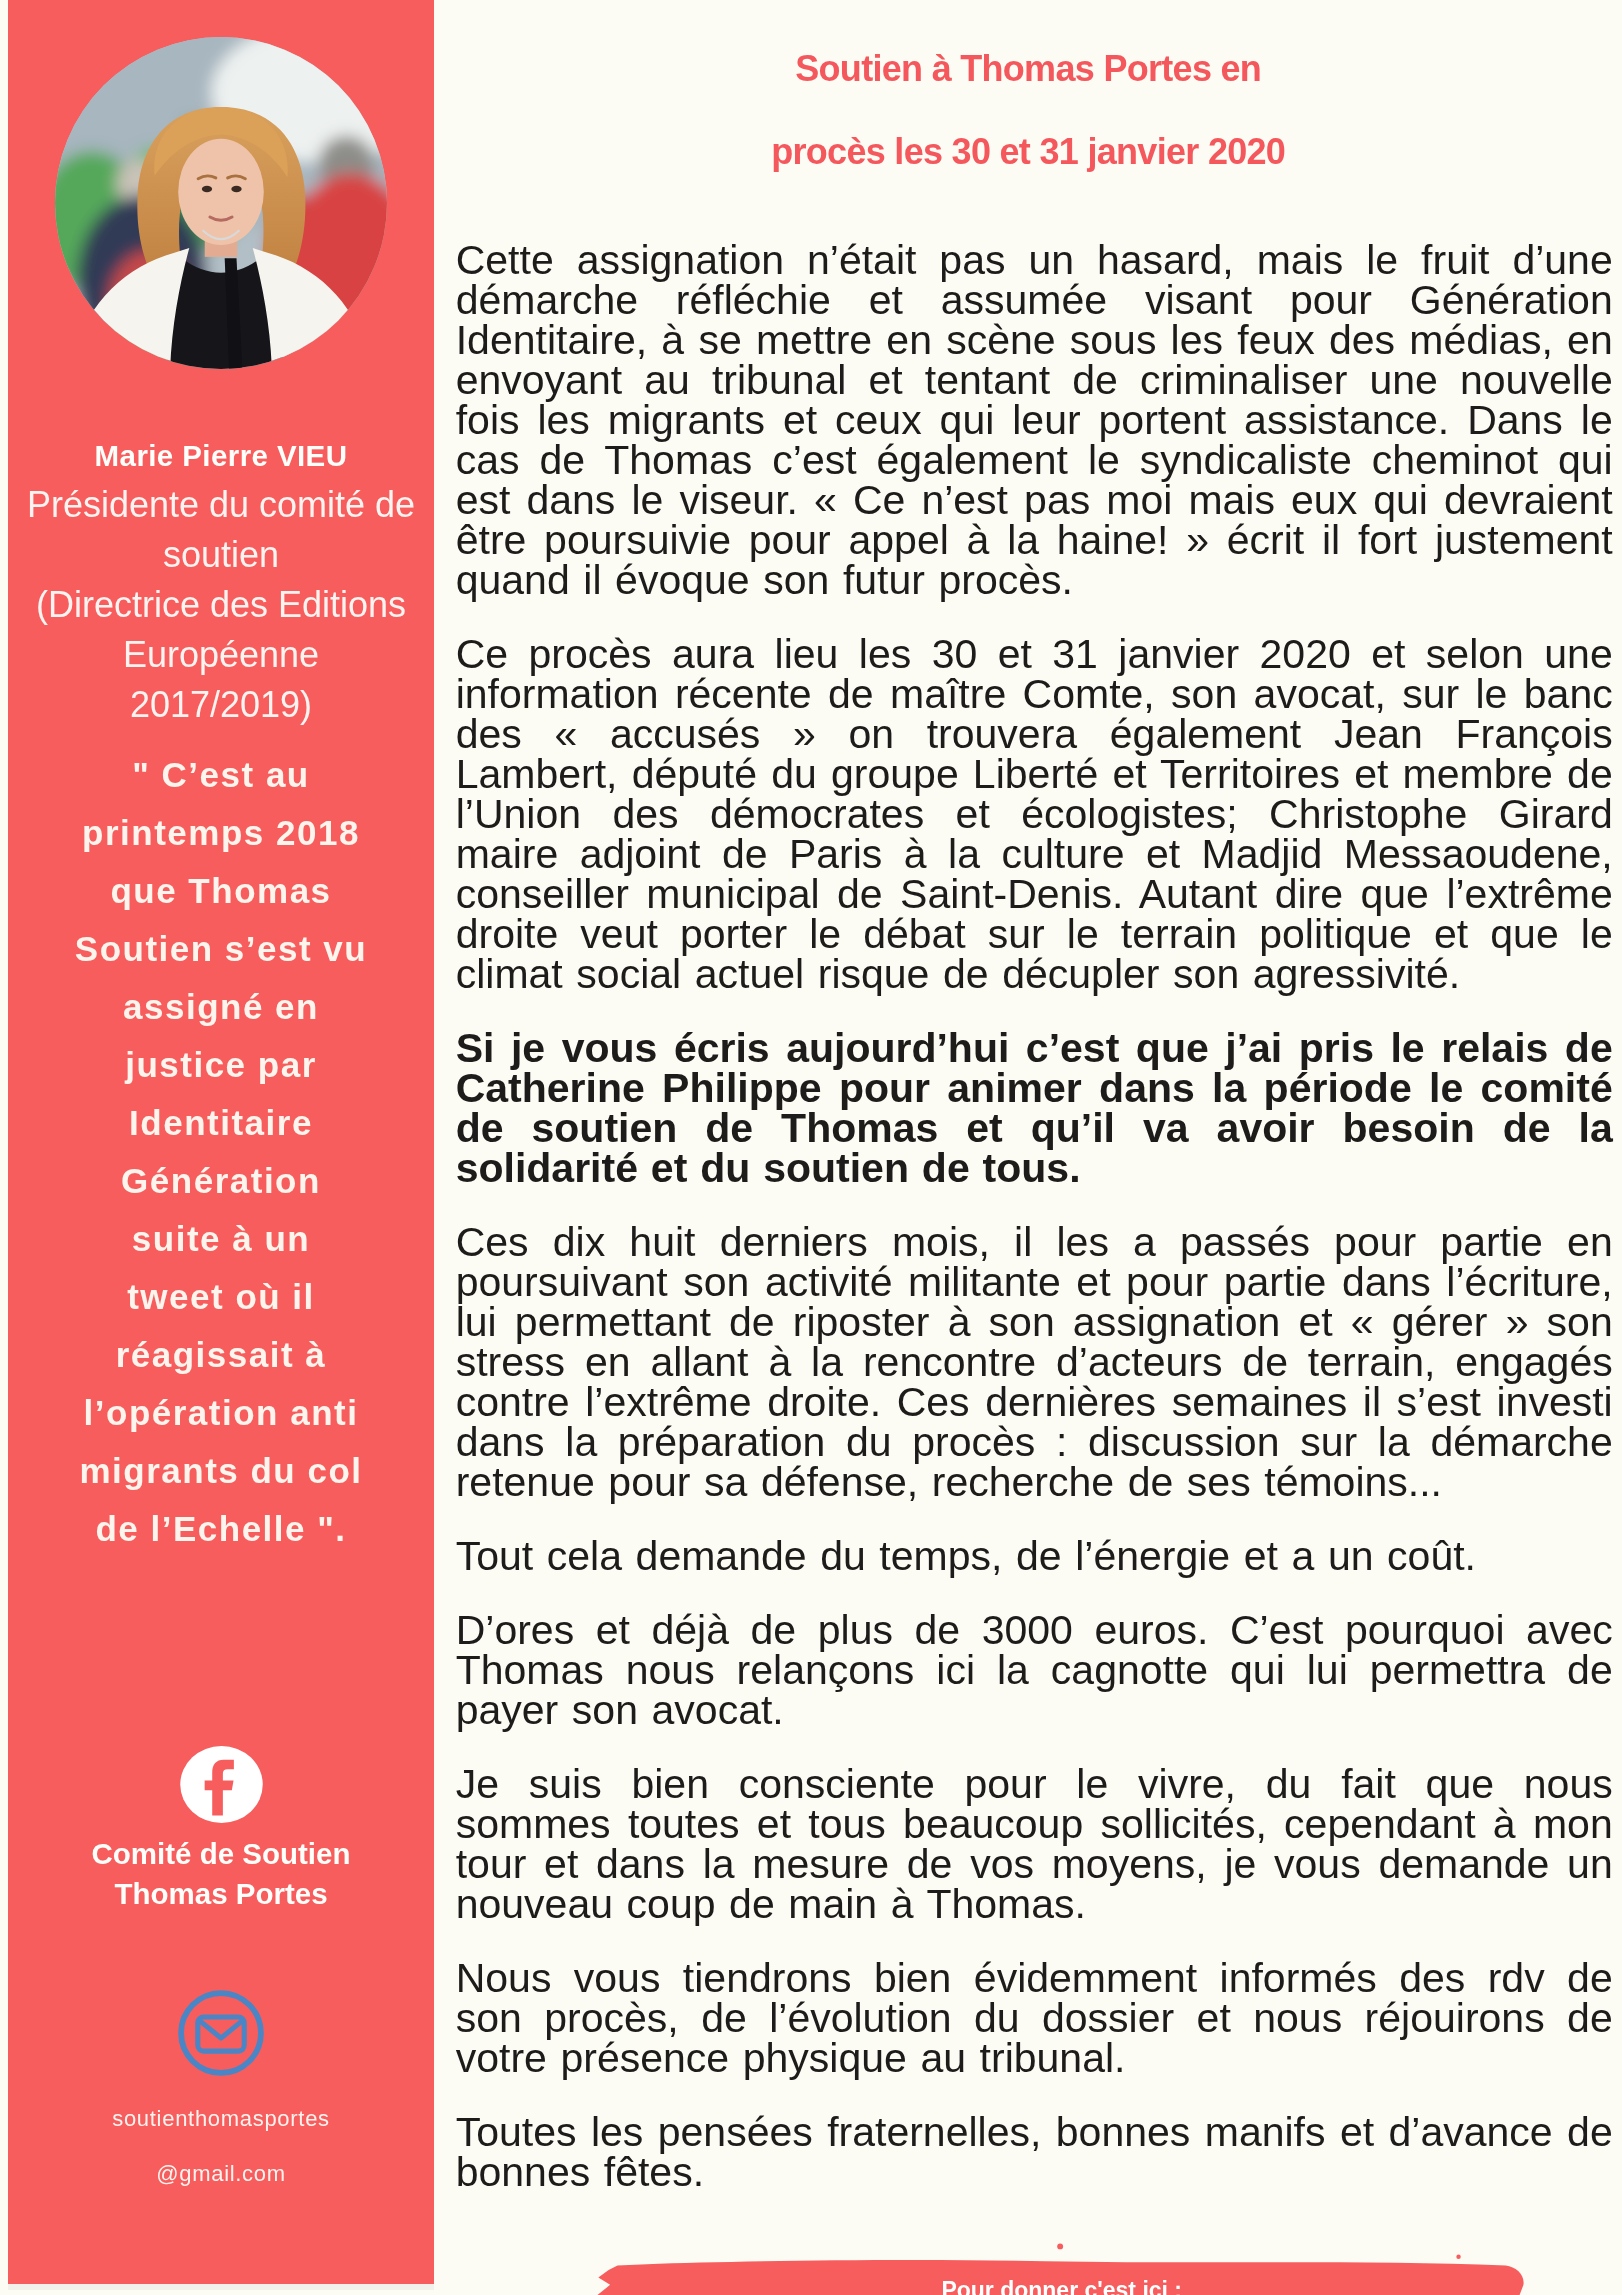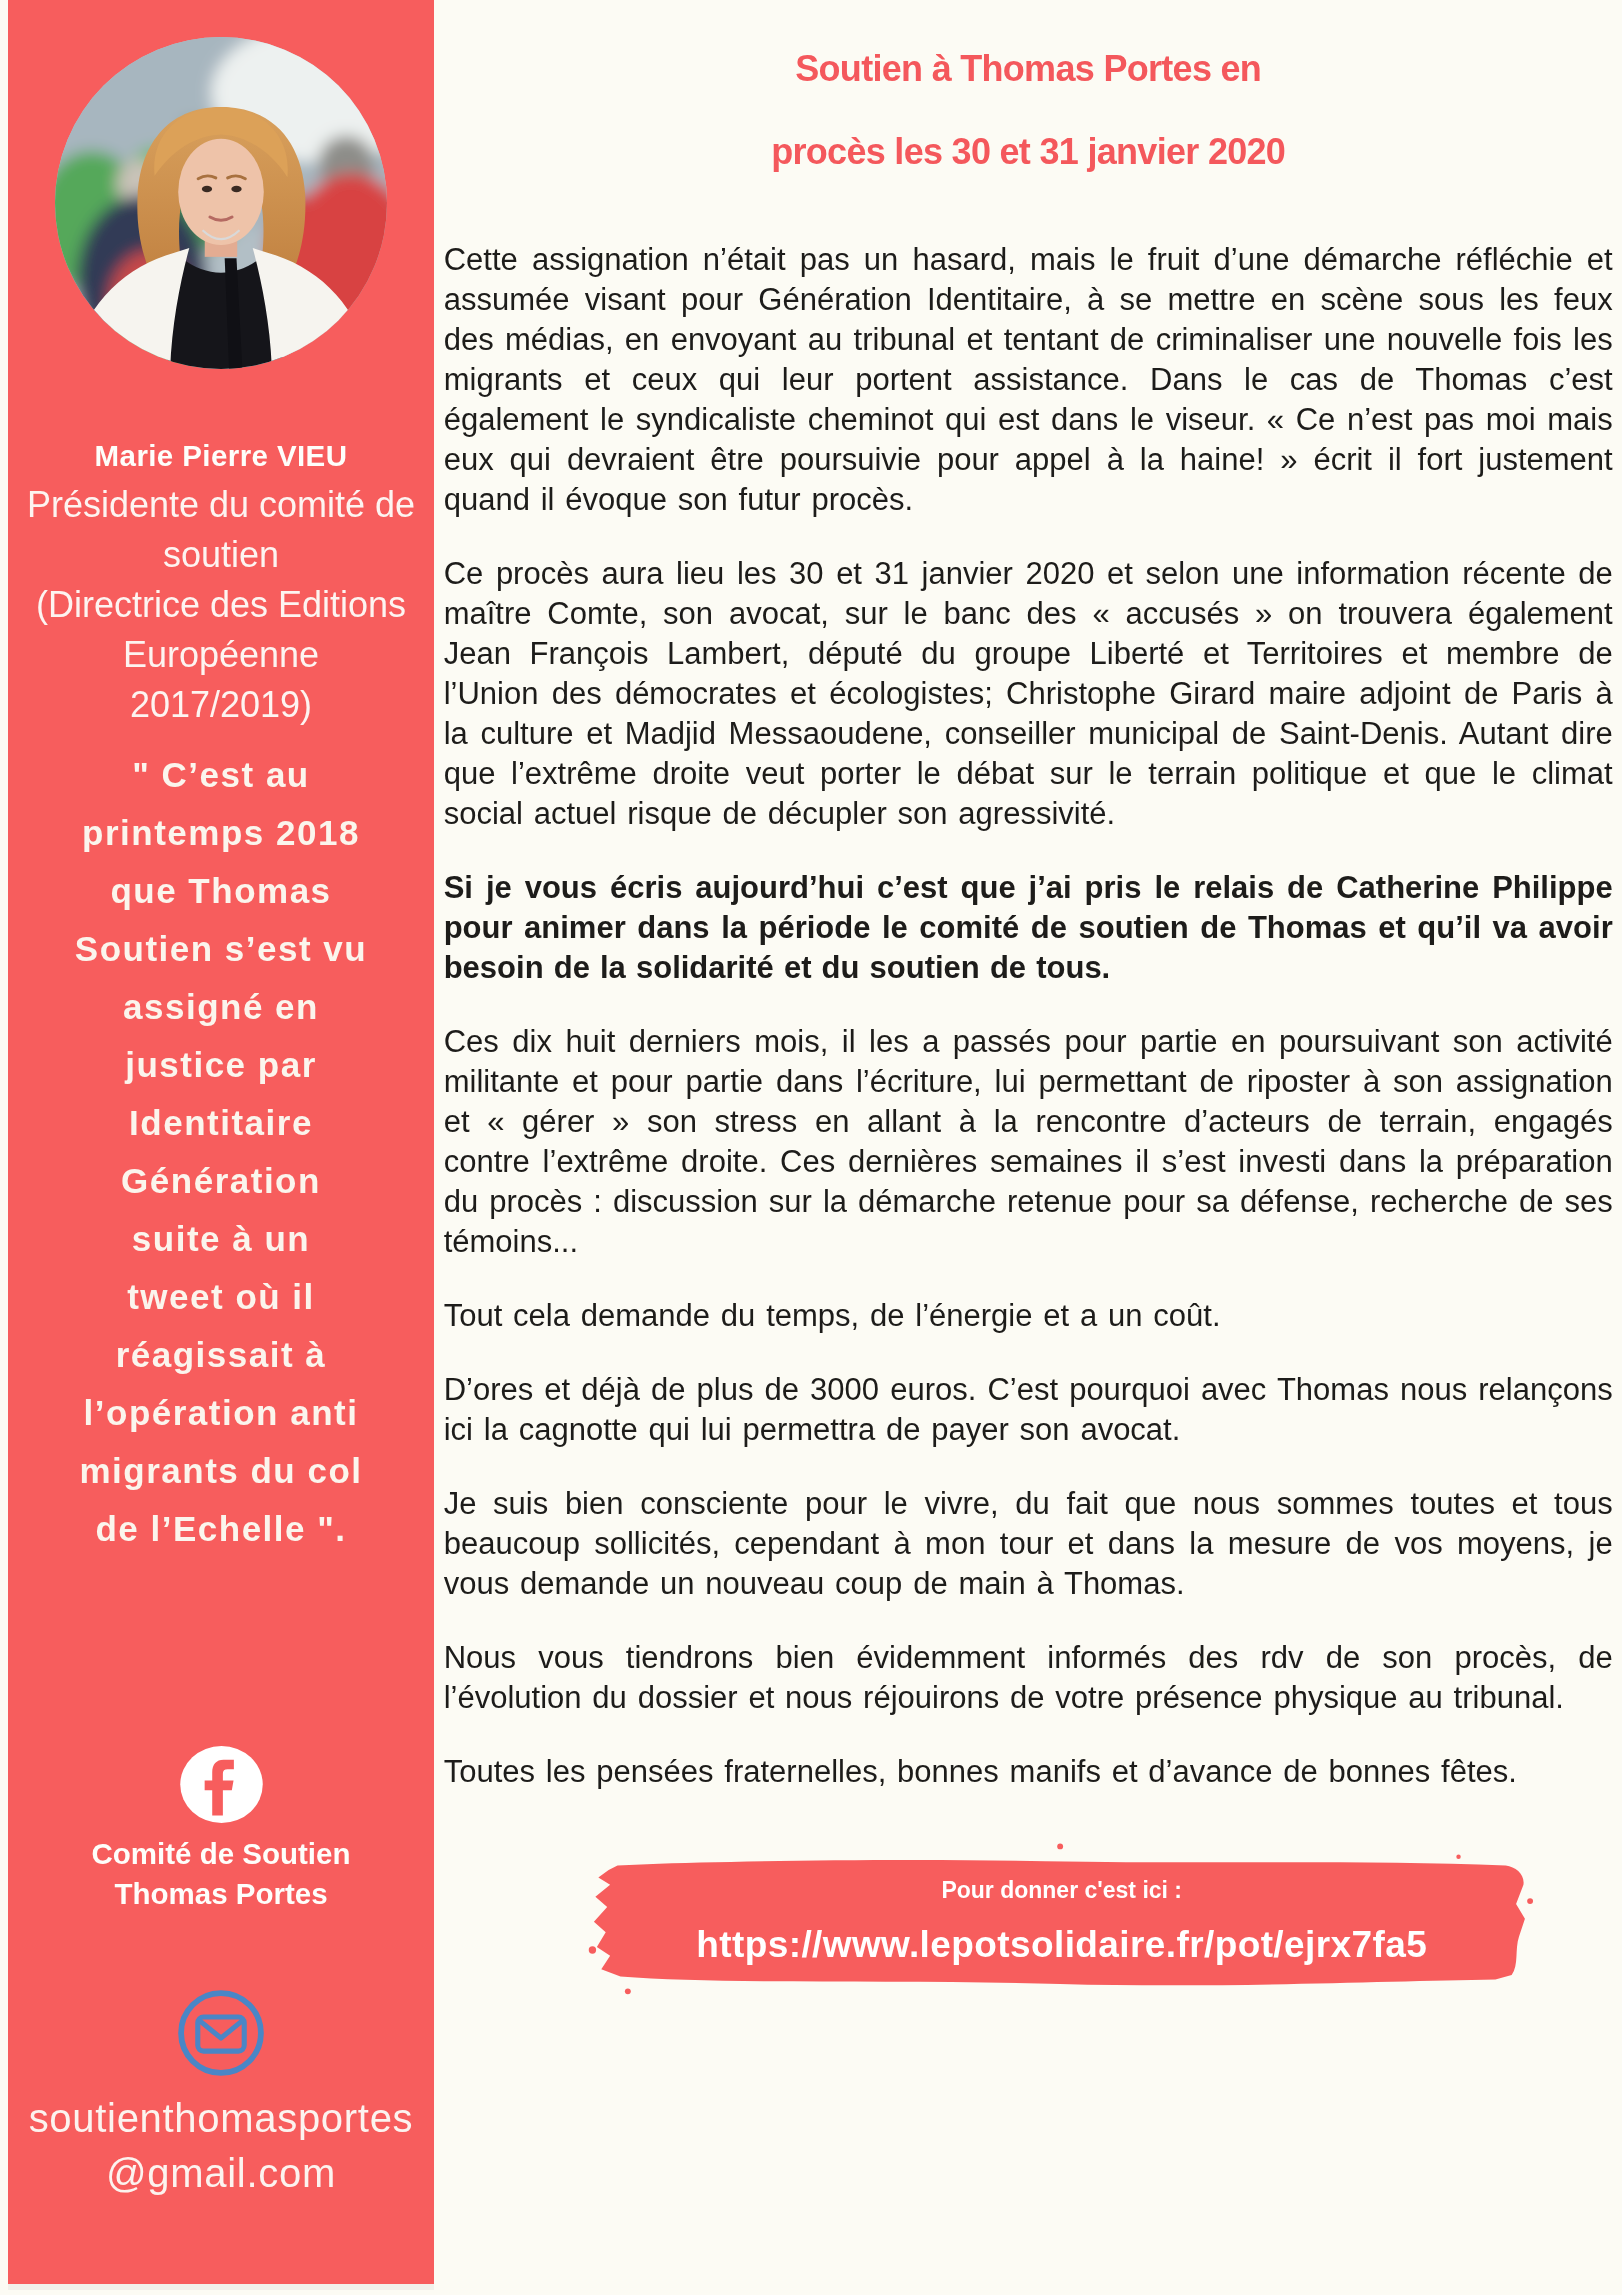--- a/index.html
+++ b/index.html
@@ -52,21 +52,21 @@
   .committee{
     margin-top:10.3px;
     font-size:29.5px;font-weight:bold;
     line-height:40px;
     color:#FEFEFB;
   }
   .mail-icon{width:90px;height:90px;margin:74px auto 0;}
   .mail-icon svg{display:block;width:100%;height:100%;}
   .email{
     margin-top:13.3px;
-    font-size:40px;font-weight:300;
+    font-size:22px;font-weight:300;
     line-height:55px;
     letter-spacing:0.7px;
     color:#FCF3EF;
   }
   .bottom-strip{
     position:absolute;left:0;bottom:0;width:426px;height:5.9px;
     background:#F2F1EB;
   }
   
   .main{
@@ -76,24 +76,24 @@
   .title{
     margin:0 0 47px 0;
     text-align:center;
     color:#F4585C;
     font-size:36px;font-weight:bold;
     line-height:83px;
     letter-spacing:-0.7px;
   }
   .title span{display:block;}
   .para{
-    margin:0 0 34px 0;
+    margin:0 0 34px 12px;
     text-align:justify;
     color:#1D1C1A;
-    font-size:31px;
+    font-size:41px;
     font-weight:300;
     line-height:40px;
     word-spacing:2.2px;
   }
   .para.bold{font-weight:700;word-spacing:1.5px;}
   
   .banner{
     position:relative;
     width:948px;height:159px;
     margin:47px 0 0 144px;

